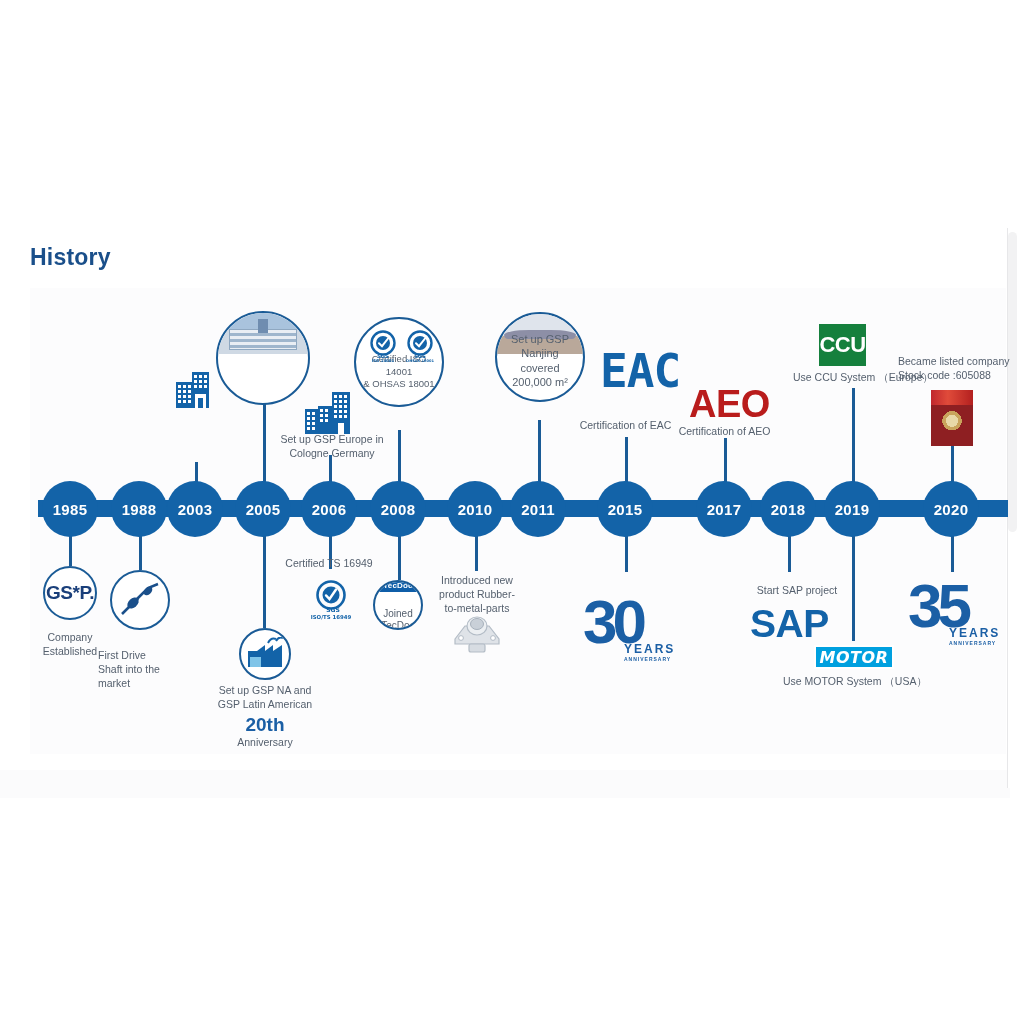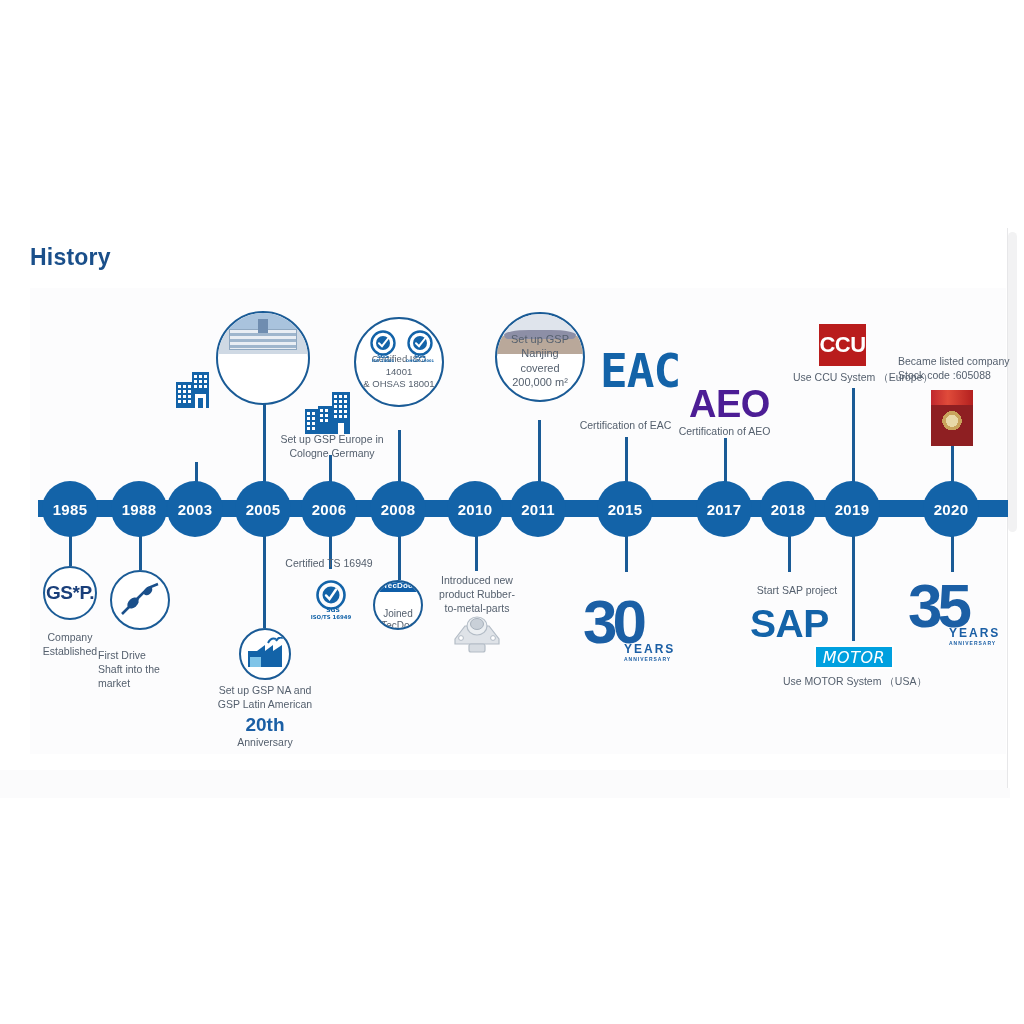--- a/index.html
+++ b/index.html
@@ -101,40 +101,40 @@
 
   
   .seal{position:absolute;}
 
   
   .eac{
     position:absolute;font-size:46px;font-weight:bold;color:#1363a8;
     letter-spacing:-1px;font-family:"DejaVu Sans Mono", monospace;
   }
   .aeo{
-    position:absolute;font-size:38px;font-weight:bold;color:#4c1d95;
+    position:absolute;font-size:38px;font-weight:bold;color:#b91c1c;
     letter-spacing:-.5px;
   }
   .sap{
     position:absolute;font-size:39px;font-weight:bold;color:#1363a8;
     letter-spacing:-.5px;
   }
 
   
   .ccu-box{
-    position:absolute;background:#b91c1c;color:#ffffff;
+    position:absolute;background:#15803d;color:#ffffff;
     display:flex;align-items:center;justify-content:center;
     font-size:22px;font-weight:bold;letter-spacing:-.5px;
   }
   
   .motor-box{
     position:absolute;background:#00a0df;color:#ffffff;
     border:2px solid #ffffff;box-sizing:border-box;
     display:flex;align-items:center;justify-content:center;
-    font-size:16px;font-weight:normal;font-style:italic;letter-spacing:.5px;
+    font-size:16px;font-weight:bold;font-style:italic;letter-spacing:.5px;
     font-family:"DejaVu Sans", sans-serif;
   }
   
   .tecdoc{
     background:#0f5ea8;color:#ffffff;font-size:8px;font-weight:bold;
     padding:2px 5px;border-radius:2px;letter-spacing:.2px;
   }
 
   
   .gong{

